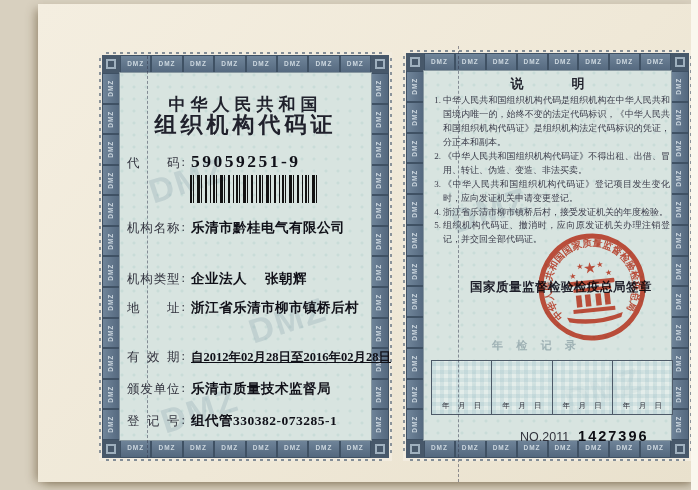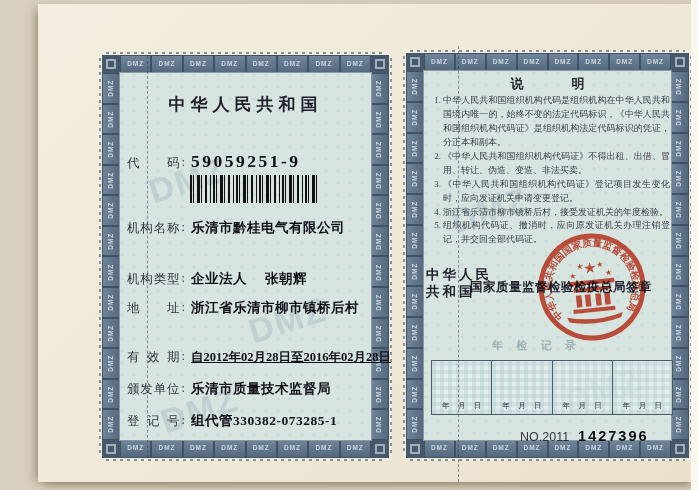--- a/index.html
+++ b/index.html
@@ -259,20 +259,21 @@
   <div class="corner c-tr"></div>
   <div class="corner c-bl"></div>
   <div class="corner c-br"></div>
 
   <div class="page-inner">
     <span class="wm" style="left:28px;top:88px;">DMZ</span>
     <span class="wm" style="left:128px;top:228px;">DMZ</span>
     <span class="wm" style="left:40px;top:318px;">DMZ</span>
 
     <h1 class="t1">中华人民共和国</h1>
+    <h2 class="t2">组织机构代码证</h2>
 
     <div class="field" style="top:78px">
       <span class="flabel">
           <span class="spread">
             <i>代</i>
             <i>码</i>
           </span>
         </span>
       <span class="fvalue code-val">59059251-9</span>
     </div>
@@ -513,24 +514,20 @@
         <div class="ins-row">
           <span class="ins-num">4.</span>
           <span class="ins-text">浙江省乐清市柳市镇桥后村，接受发证机关的年度检验。</span>
         </div>
         <div class="ins-row">
           <span class="ins-num">5.</span>
           <span class="ins-text">组织机构代码证、撤消时，应向原发证机关办理注销登记，并交回全部代码证。</span>
         </div>
       </div>
 
-    <div class="country">
-      <div>中华人民</div>
-      <div>共和国</div>
-    </div>
     <div class="authority">国家质量监督检验检疫总局签章</div>
 
     <svg class="seal" width="112" height="112" viewBox="0 0 112 112">
       <circle cx="56" cy="56" r="51" fill="none" stroke="#d7432d" stroke-width="5"></circle>
       <defs>
         <path id="sealArc" d="M 24.6 82.4 A 41 41 0 1 1 87.4 82.4" fill="none"></path>
       </defs>
       <text font-size="9.5" font-weight="bold" fill="#d7432d">
         <textPath href="#sealArc" textLength="185" lengthAdjust="spacingAndGlyphs">中华人民共和国国家质量监督检验检疫总局</textPath>
       </text>

